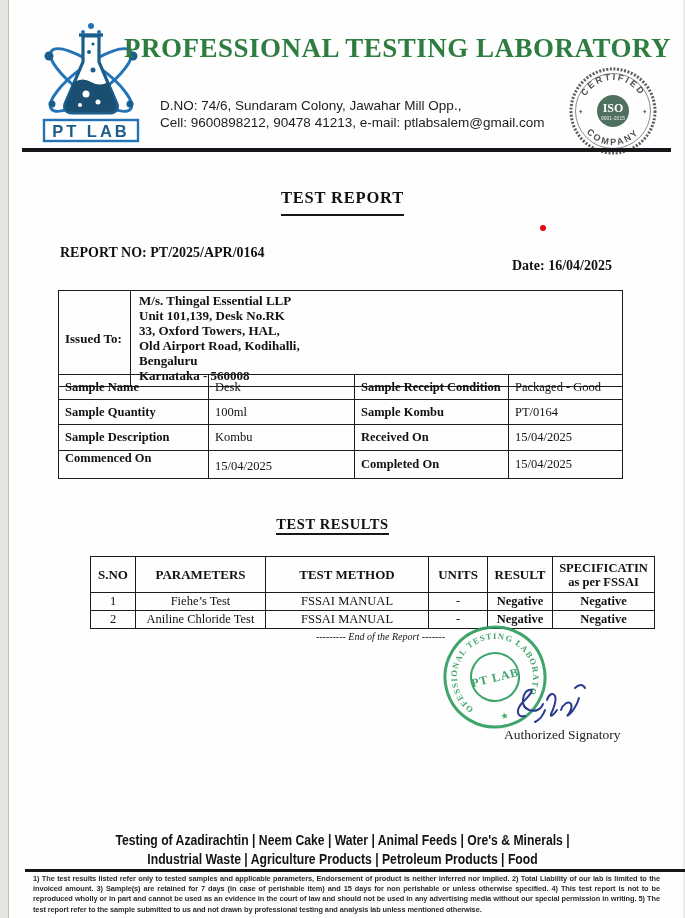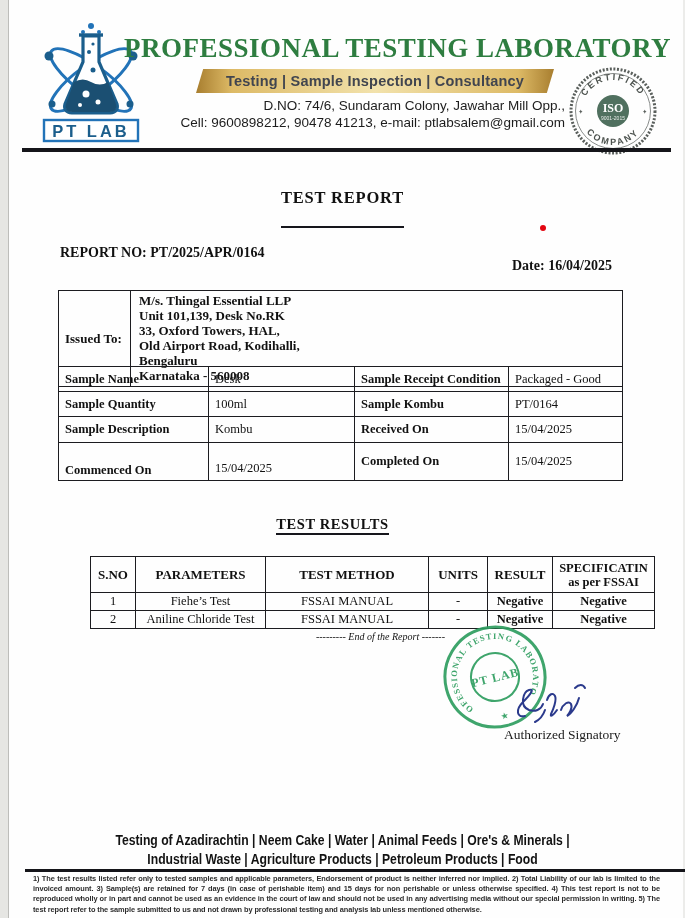--- a/index.html
+++ b/index.html
@@ -22,45 +22,45 @@
   }
   .ribbon {
     position:absolute; left:196px; top:69px; width:358px; height:24px;
     background:linear-gradient(90deg,#a87e2f,#ddba66 10%,#f2e2ac 50%,#ddba66 90%,#a87e2f);
     clip-path:polygon(2% 0, 100% 0, 98% 100%, 0 100%);
     display:flex; align-items:center; justify-content:center;
     font-family:"Liberation Sans", sans-serif; font-weight:bold; font-size:14.5px;
     color:#41454f; letter-spacing:0.2px;
   }
   .address-block {
-    position:absolute; left:160px; top:98px; width:405px; text-align:right;
+    position:absolute; left:160px; top:98px; width:405px; text-align:left;
     font-family:"Liberation Sans", sans-serif; font-size:13.5px; line-height:16.5px; color:#1d1d1d;
   }
   .iso-seal { position:absolute; left:568px; top:66px; width:90px; height:90px; }
   .header-rule { position:absolute; left:22px; right:14px; top:148px; height:3.5px; background:#15151a; }
 
   
   .report-title-wrap { position:absolute; left:40px; right:40px; top:188px; text-align:center; }
   .u-title { font-weight:bold; font-size:16.5px; letter-spacing:0.8px;
-    border-bottom:2px solid #16161c; padding-bottom:19px; }
+    border-bottom:2px solid #16161c; padding-bottom:7px; }
   .red-dot { position:absolute; left:540px; top:225px; width:6px; height:6px;
     border-radius:50%; background:#e30611; }
   .report-no { position:absolute; left:60px; top:245px; font-weight:bold; font-size:14px; }
   .report-date { position:absolute; left:512px; top:258px; font-weight:bold; font-size:14px; }
 
   
   table { border-collapse:collapse; table-layout:fixed; }
   .doc-table { position:absolute; left:58px; width:564px; }
   .doc-table td, .doc-table th { border:1.3px solid #1c1c20; overflow:hidden; }
   .issued-table { top:290px; height:96px; }
   .issued-label { font-weight:bold; font-size:13px; padding-left:6px; vertical-align:middle; }
   .issued-lines { padding:3px 0 3px 8px; }
   .issued-lines div { font-weight:bold; font-size:13px; line-height:14.9px; }
 
-  .sample-table { top:366px; height:104px;border-radius:15px; }
+  .sample-table { top:374px; height:104px;border-radius:15px; }
   .sample-table td { font-size:12.5px; padding:2px 2px 2px 6px; vertical-align:middle; }
   .sample-table td.lbl { font-weight:bold; }
 
   .results-title-wrap { position:absolute; left:40px; right:60px; top:515px; text-align:center; }
   .u-title2 { font-weight:bold; font-size:14.5px; letter-spacing:0.6px;
     border-bottom:2px solid #16161c; padding-bottom:1px; }
   .results-table { top:556px; height:72px;margin-left:32px; }
   .results-table th { font-size:13px; font-weight:bold; text-align:center; vertical-align:middle; }
   .results-table th .two-line { font-size:12.5px; line-height:14px; }
   .results-table td { font-size:12.5px; text-align:center; vertical-align:middle; }
@@ -115,23 +115,20 @@
     <circle cx="57" cy="50" r="2.5" fill="#1b5e8c"></circle>
     <circle cx="53" cy="32" r="2" fill="#1b5e8c"></circle>
     <circle cx="57" cy="24" r="1.6" fill="#1b5e8c"></circle>
     <line x1="43" y1="15" x2="67" y2="15" stroke="#1b5e8c" stroke-width="3.4"></line>
     <rect x="8" y="100" width="94" height="21" fill="#fff" stroke="#2273b8" stroke-width="2.4"></rect>
     <text x="55" y="116.5" text-anchor="middle" font-family="Liberation Sans, sans-serif" font-size="16.5" font-weight="bold" fill="#1b5e8c" letter-spacing="3">PT LAB</text>
   </svg>
 
   <div class="lab-title">PROFESSIONAL TESTING LABORATORY</div>
 
-  <div class="ribbon">
-    <span>Testing | Sample Inspection | Consultancy</span>
-  </div>
 
   <div class="address-block">
     <div>D.NO: 74/6, Sundaram Colony, Jawahar Mill Opp.,</div>
     <div>Cell: 9600898212, 90478 41213, e-mail: ptlabsalem@gmail.com</div>
   </div>
 
   <svg class="iso-seal" viewBox="0 0 90 90">
     <defs>
       <path id="isoTop" d="M 14 45 A 31 31 0 0 1 76 45"></path>
       <path id="isoBottom" d="M 11 45 A 34 34 0 0 0 79 45"></path>
@@ -200,21 +197,21 @@
       <td class="lbl">Sample Kombu</td>
       <td>PT/0164</td>
     </tr>
     <tr style="height:26px">
       <td class="lbl">Sample Description</td>
       <td>Kombu</td>
       <td class="lbl">Received On</td>
       <td>15/04/2025</td>
     </tr>
     <tr style="height:28px">
-      <td class="lbl" style="vertical-align:top; padding-top:20px">Commenced On</td>
+      <td class="lbl" style="vertical-align:top; padding-top:0">Commenced On</td>
       <td style="vertical-align:bottom; padding-bottom:4px">15/04/2025</td>
       <td class="lbl">Completed On</td>
       <td>15/04/2025</td>
     </tr>
   </tbody>
     </table>
 
   <div class="results-title-wrap">
     <span class="u-title2">TEST RESULTS</span>
   </div>

